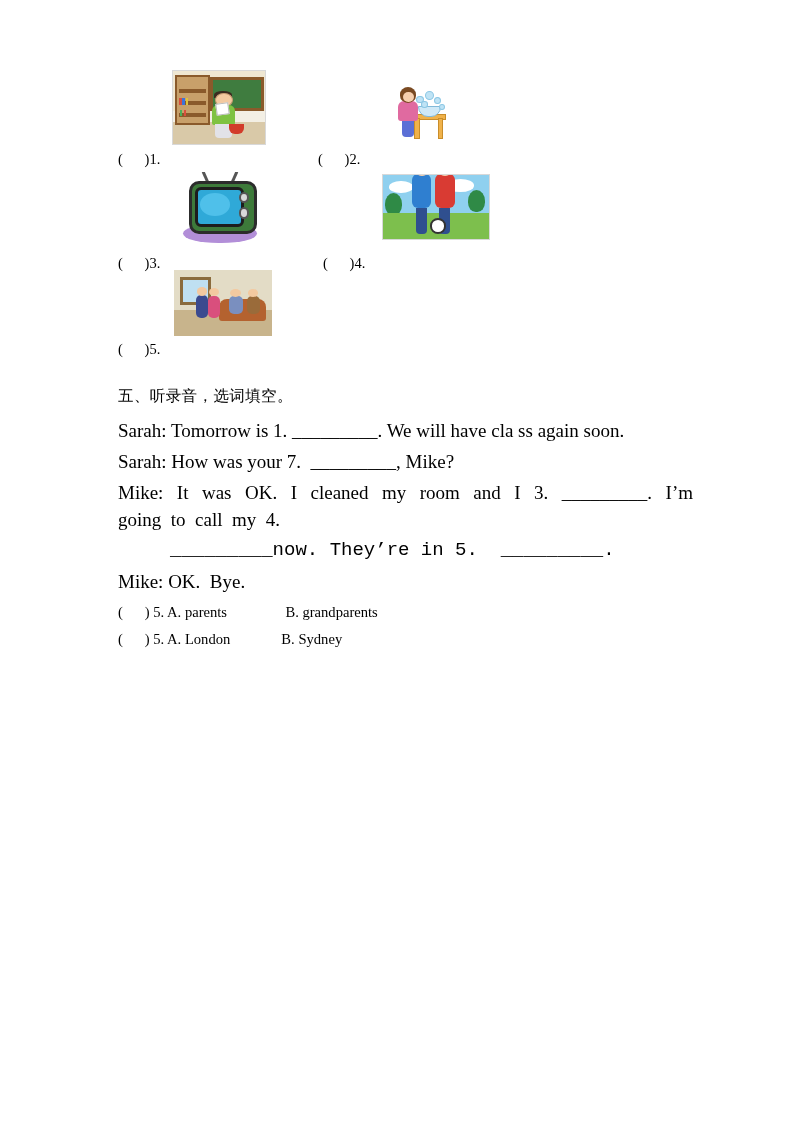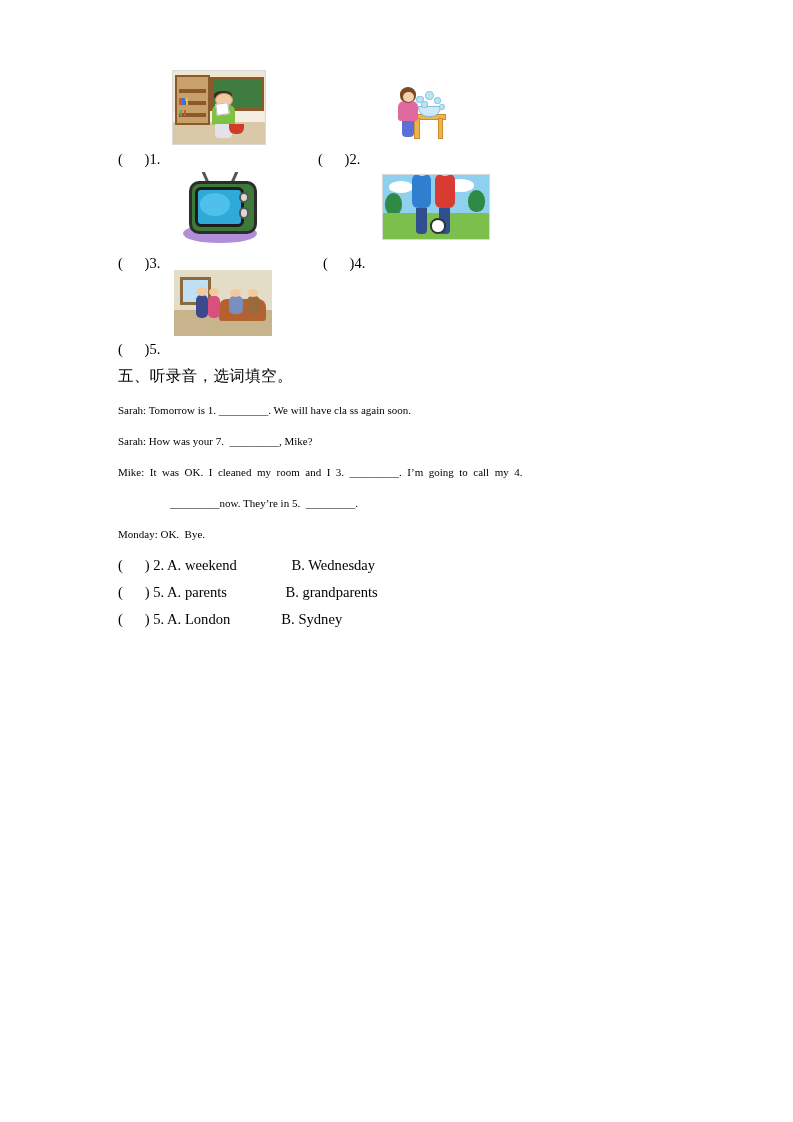--- a/index.html
+++ b/index.html
@@ -102,33 +102,34 @@
   .ill5 .wall { position:absolute; left:0; right:0; top:0; height:62%; background:#e3dcc6;}
   .ill5 .floor { position:absolute; left:0; right:0; bottom:0; height:40%; background:#c8b48c;}
   .ill5 .win { position:absolute; left:6%; top:10%; width:26%; height:34%; background:#bfe0f2; border:3px solid #8a6b3d;}
   .ill5 .sofa { position:absolute; left:46%; top:44%; width:48%; height:34%; background:#b4622f; border-radius:8px 8px 3px 3px;}
   .ill5 .p { position:absolute; border-radius:50%;}
   .ill5 .body { position:absolute; border-radius:5px;}
 
   
   .section-title {
     font-size: 15.5px;
-    margin: 4px 0 10px 0;
+    margin: 24px 0 10px 0;
     font-family: "DejaVu Sans", sans-serif;
     letter-spacing: 0.4px;
   }
   .dlg {
-    font-size: 11px;
+    font-size: 19px;
     line-height: 27px;
     margin: 0 0 4px 0;
     white-space: pre-wrap;
   }
   .dlg.indent {
     text-indent: 0;
     padding-left: 52px;
+    font-family: Liberation Mono, monospace;
   }
   .dlg.wide { text-align: justify; }
   .opt {
     font-size: 14.6px;
     line-height: 27px;
     white-space: pre;
     margin: 0;
   }
 </style>
 </head>
@@ -250,19 +251,18 @@
     </div>
     <div class="ans-line" style="left:0; top:70px;">(      )5.</div>
   </div>
 
   <div class="section-title">五、听录音，选词填空。</div>
 
   <div class="dlg">Sarah: Tomorrow is 1. _________. We will have cla ss again soon.</div>
   <div class="dlg">Sarah: How was your 7.  _________, Mike?</div>
   <div class="dlg wide">Mike:  It  was  OK.  I  cleaned  my  room  and  I  3.  _________.  I’m  going  to  call  my  4.</div>
   <div class="dlg indent">_________now. They’re in 5.  _________.</div>
-  <div class="dlg">Monday: OK.  Bye.</div>
-
-  <div class="opt">(      ) 2. A. weekend               B. Wednesday</div>
+  <div class="dlg">Mike: OK.  Bye.</div>
+
   <div class="opt">(      ) 5. A. parents                B. grandparents</div>
   <div class="opt">(      ) 5. A. London              B. Sydney</div>
 
 </div>
 
 </body></html>

